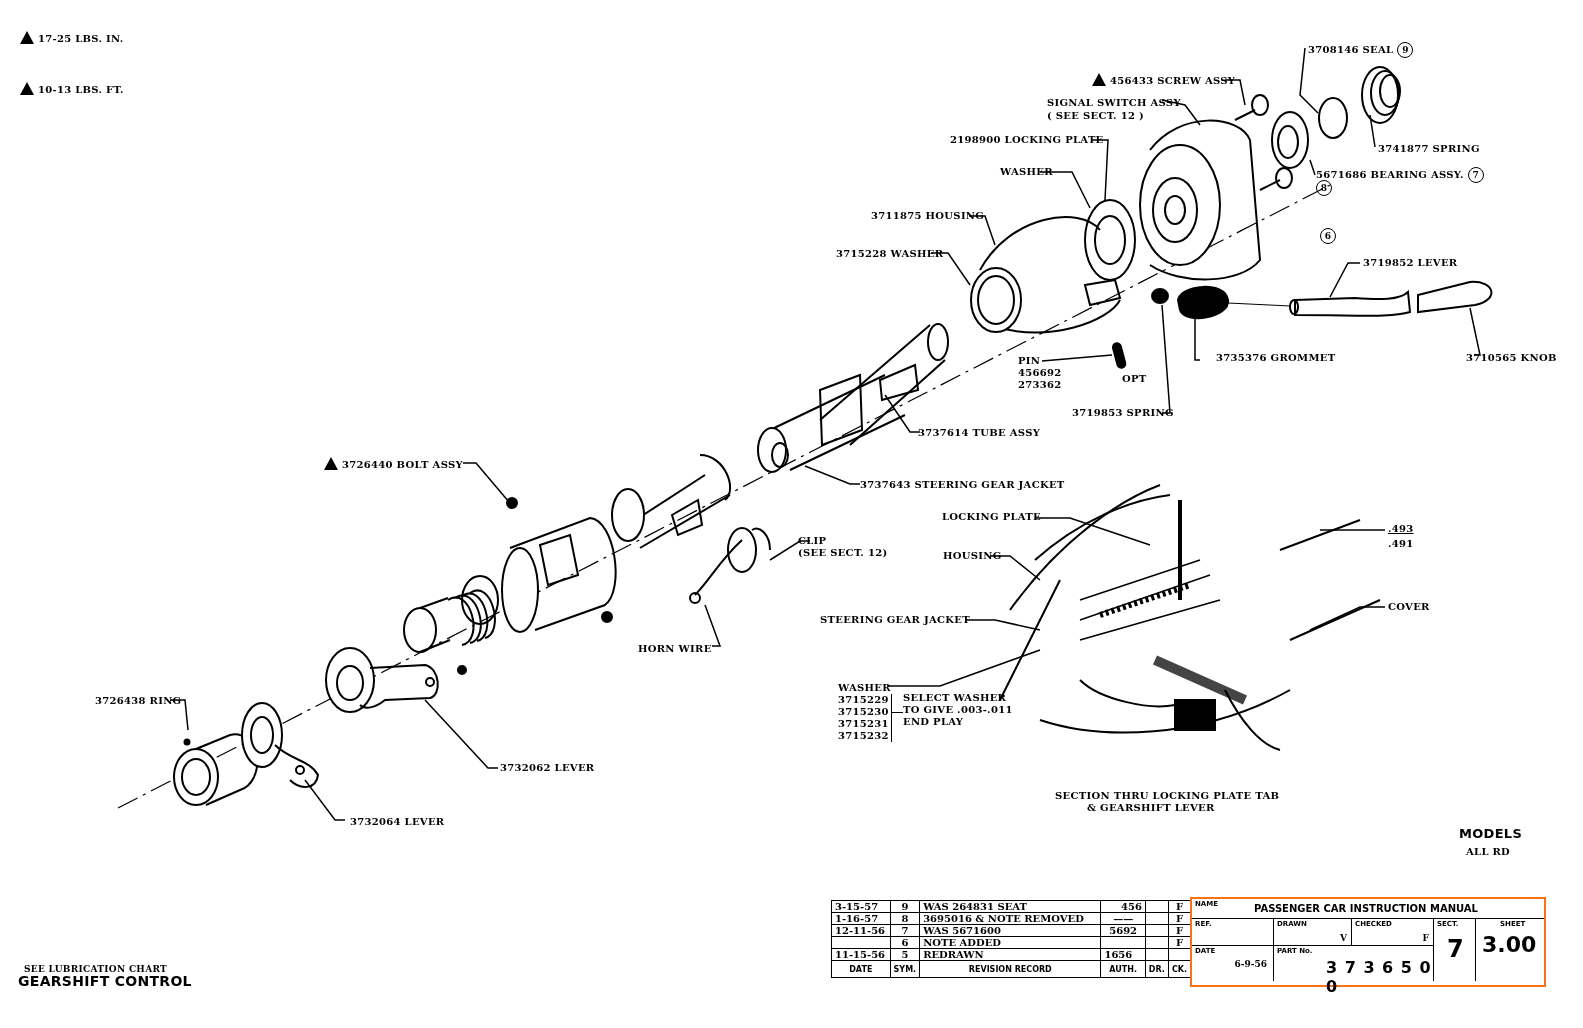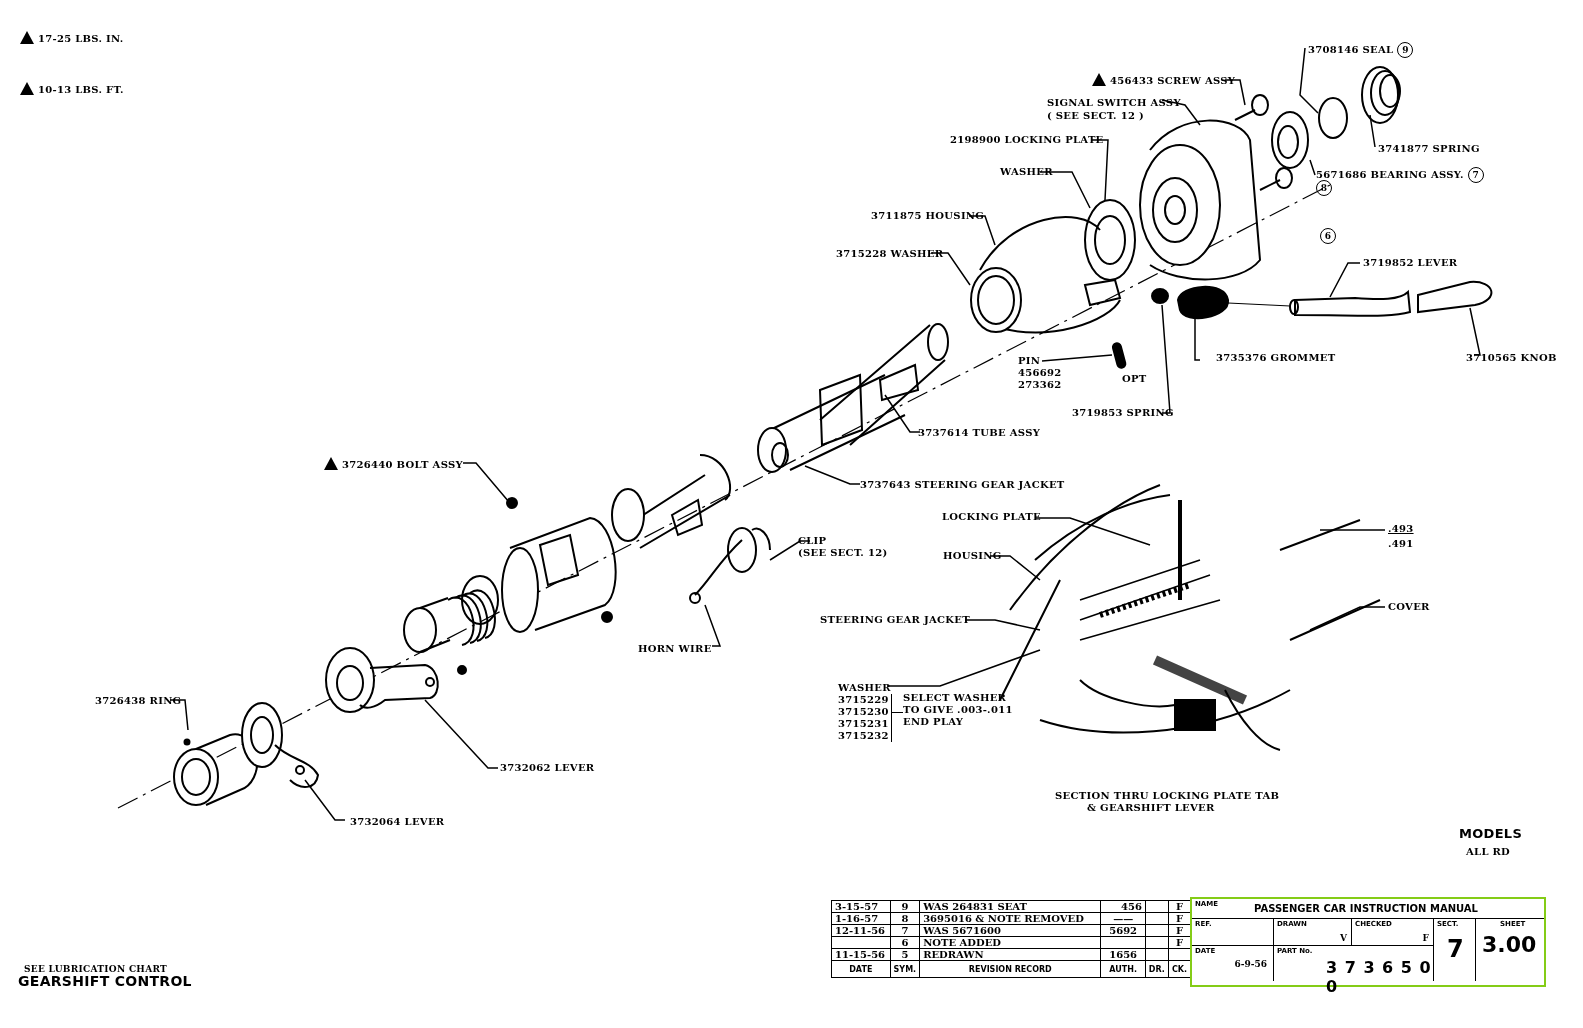--- a/index.html
+++ b/index.html
@@ -4,21 +4,21 @@
 <style>
   html,body{margin:0;padding:0;background:#fff;}
   body{width:1583px;height:1028px;position:relative;overflow:hidden;font-family:"DejaVu Serif",serif;color:#000;}
   .lbl{position:absolute;font-family:"DejaVu Serif",serif;font-weight:bold;font-size:10px;letter-spacing:0.3px;white-space:nowrap;line-height:12px;}
   .sans{font-family:"DejaVu Sans",sans-serif;}
   svg#art{position:absolute;left:0;top:0;}
   .tri{display:inline-block;width:0;height:0;border-left:7px solid transparent;border-right:7px solid transparent;border-bottom:13px solid #000;vertical-align:-2px;margin-right:4px;}
   .circ{display:inline-block;width:14px;height:14px;border:1.5px solid #000;border-radius:50%;text-align:center;line-height:14px;font-size:9px;margin-left:4px;vertical-align:middle;}
   table.rev{position:absolute;border-collapse:collapse;font-family:"DejaVu Serif",serif;font-weight:bold;font-size:10px;}
   table.rev td{border:1.5px solid #000;padding:0 3px;height:11px;line-height:11px;white-space:nowrap;}
-  .tb{position:absolute;border:2px solid #84cc16;font-family:"DejaVu Sans",sans-serif;font-weight:bold;}
+  .tb{position:absolute;border:2px solid #f97316;font-family:"DejaVu Sans",sans-serif;font-weight:bold;}
   .tb .cell{position:absolute;border-right:1.5px solid #000;border-bottom:1.5px solid #000;box-sizing:border-box;}
   .tb .cap{position:absolute;font-size:7px;left:3px;top:1px;}
 </style>
 </head>
 <body>
 
 <svg id="art" width="1583" height="1028" viewBox="0 0 1583 1028" fill="none" stroke="#000" stroke-width="2">
 
   <line x1="118" y1="808" x2="1330" y2="185" stroke-width="1.2" stroke-dasharray="22 6 3 6"></line>
 
@@ -269,21 +269,21 @@
         <td style="width: 20px; text-align: center;">6</td>
         <td style="width: 178px;">NOTE ADDED</td>
         <td style="width: 40px; text-align: center;"></td>
         <td style="width: 16px;"></td>
         <td style="width: 14px; text-align: center;">F</td>
       </tr>
       <tr>
         <td style="width: 52px; margin-left: 32px;">11-15-56</td>
         <td style="width: 20px; text-align: center;">5</td>
         <td style="width: 178px;">REDRAWN</td>
-        <td style="width: 40px; text-align: center;">1656</td>
+        <td style="width: 40px; ">1656</td>
         <td style="width: 16px;"></td>
         <td style="width: 14px; text-align: center;"></td>
       </tr>
       <tr>
         <td style="text-align: center; font-family: &quot;DejaVu Sans&quot;, sans-serif; font-size: 8px; height: 16px;">DATE</td>
         <td style="text-align: center; font-family: &quot;DejaVu Sans&quot;, sans-serif; font-size: 8px; height: 16px;">SYM.</td>
         <td style="text-align: center; font-family: &quot;DejaVu Sans&quot;, sans-serif; font-size: 8px; height: 16px;">REVISION RECORD</td>
         <td style="text-align: center; font-family: &quot;DejaVu Sans&quot;, sans-serif; font-size: 8px; height: 16px;">AUTH.</td>
         <td style="text-align: center; font-family: &quot;DejaVu Sans&quot;, sans-serif; font-size: 8px; height: 16px;">DR.</td>
         <td style="text-align: center; font-family: &quot;DejaVu Sans&quot;, sans-serif; font-size: 8px; height: 16px;">CK.</td>

